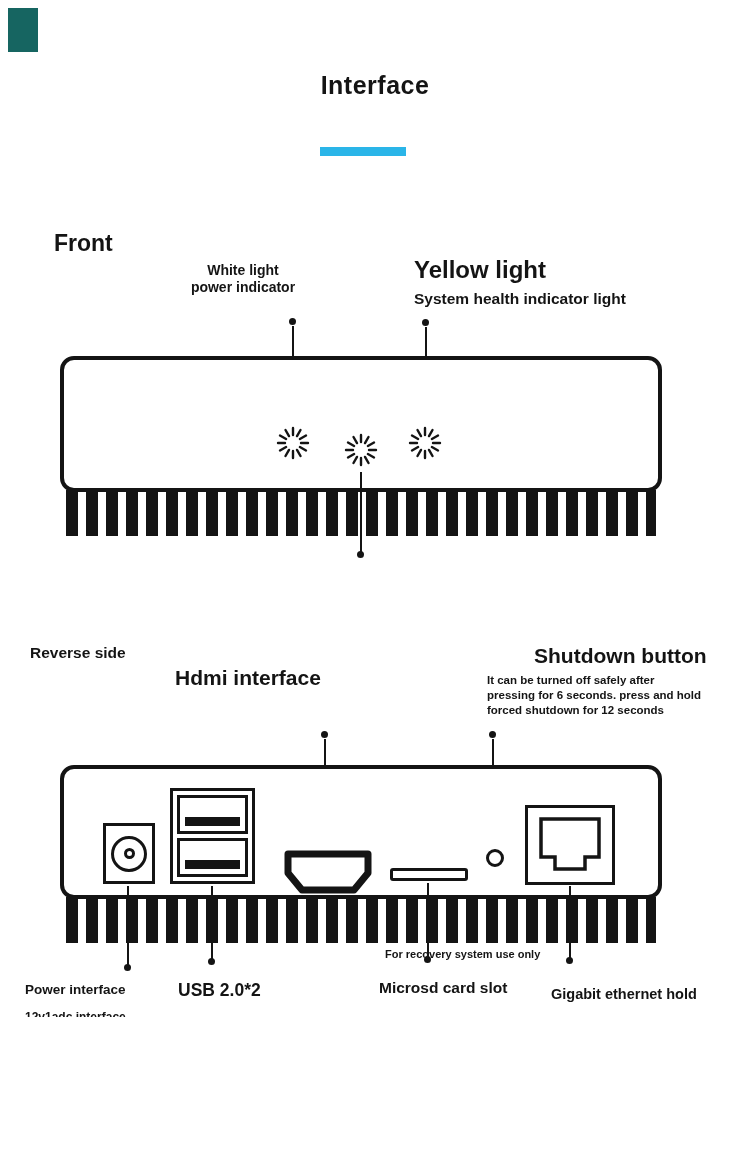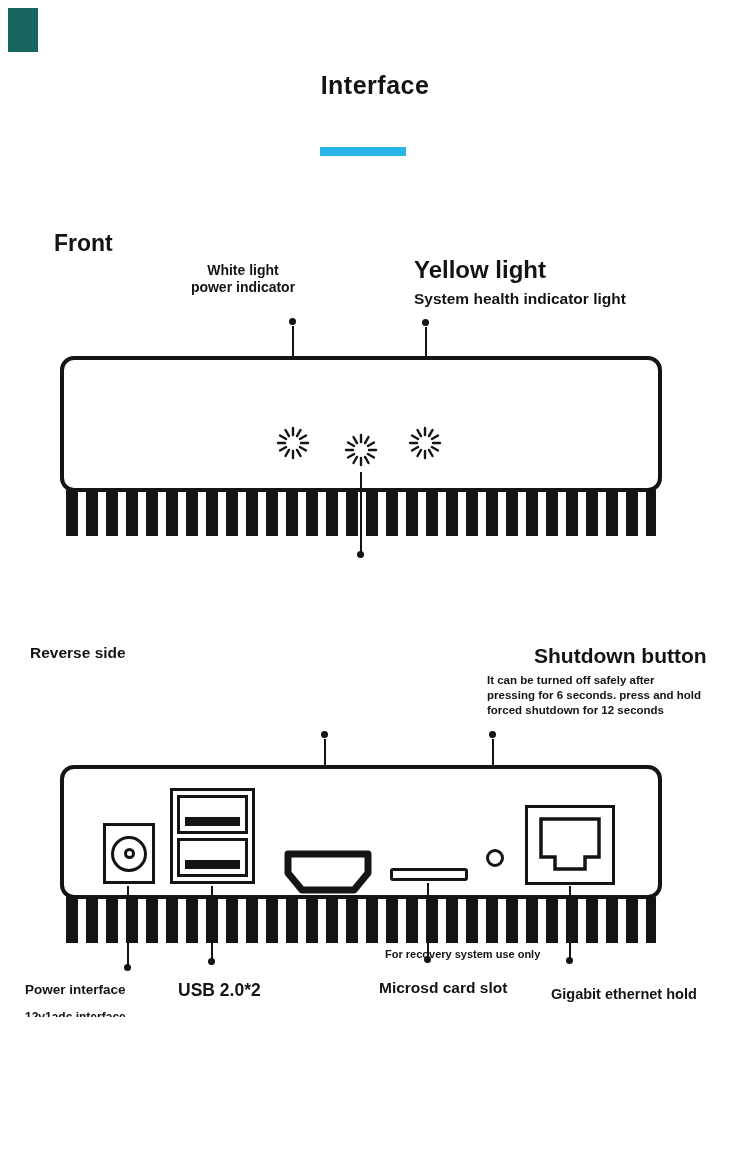--- a/index.html
+++ b/index.html
@@ -99,20 +99,21 @@
     </svg>
   <svg class="led" style="left:406px; top:424px;" viewBox="0 0 38 38">
       <use href="#led-burst"></use>
     </svg>
 
   <div class="vline" style="left:360px; top:472px; height:80px;"></div>
   <div class="dotpt" style="left:357px; top:551px;"></div>
 
   <div class="abs h-reverse">Reverse side</div>
 
+  <div class="abs hdmi-title">Hdmi interface</div>
   <div class="dotpt" style="left:321px; top:731px;"></div>
   <div class="vline" style="left:324px; top:739px; height:112px;"></div>
 
   <div class="abs sd-title">Shutdown button</div>
   <div class="abs sd-desc">
     <div>It can be turned off safely after</div>
     <div>pressing for 6 seconds. press and hold</div>
     <div>forced shutdown for 12 seconds</div>
   </div>
   <div class="dotpt" style="left:489px; top:731px;"></div>

